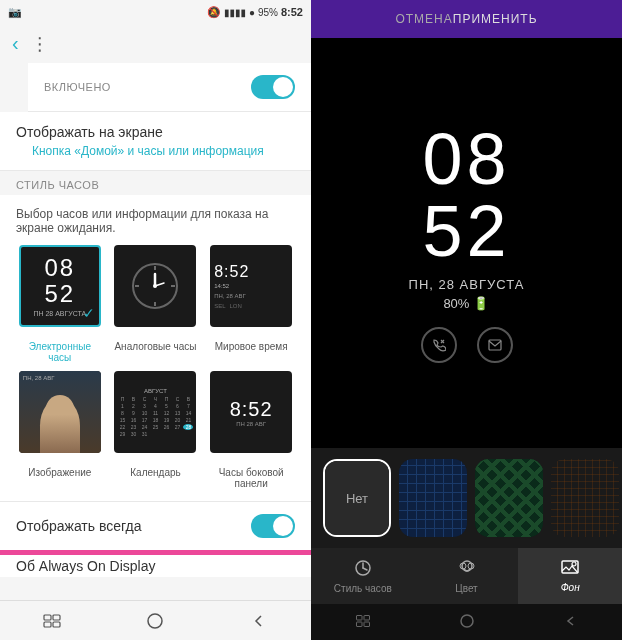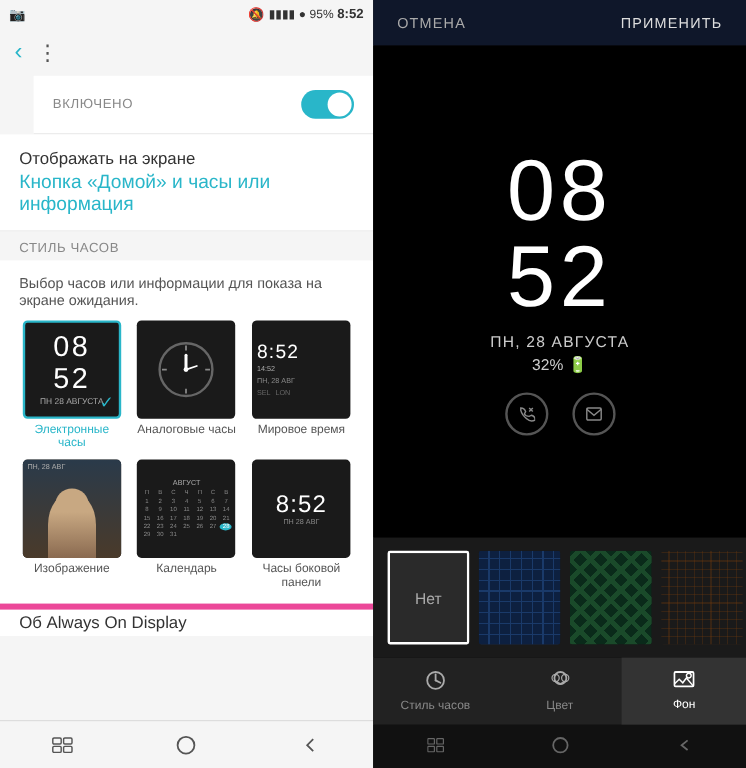--- a/index.html
+++ b/index.html
@@ -125,23 +125,24 @@
       border-bottom: 1px solid #e8e8e8;
     }
 
     .section-display-title {
       font-size: 14px;
       color: #333;
       margin-bottom: 4px;
     }
 
     .section-display-link {
-      font-size: 16px;
+      font-size: 12px;
       color: #29b6c9;
       cursor: pointer;
+      margin-left: 16px;
     }
 
     .section-label {
       padding: 8px 16px 4px;
       font-size: 11px;
       color: #888;
       letter-spacing: 0.5px;
       background: #f5f5f5;
     }
 
@@ -181,21 +182,21 @@
       overflow: hidden;
     }
 
     .clock-item.selected .clock-thumb {
       border: 2px solid #29b6c9;
     }
 
     .clock-thumb-label {
       font-size: 10px;
       color: #555;
-      margin-top: 4px;
+      margin-top: 14px;
       text-align: center;
     }
 
     .clock-item.selected .clock-thumb-label {
       color: #29b6c9;
     }
 
     
     .digital-clock-display {
       color: #fff;
@@ -309,24 +310,24 @@
     .right-panel {
       width: 311px;
       height: 640px;
       background: #0a0a0a;
       display: flex;
       flex-direction: column;
     }
 
     .right-header {
       display: flex;
-      justify-content: space-between;
+      justify-content: center;
       align-items: center;
       padding: 12px 20px;
-      background: #0f172a;
+      background: #4c1d95;
     }
 
     .right-header-btn {
       font-size: 12px;
       color: #aaa;
       letter-spacing: 1px;
       cursor: pointer;
     }
 
     .right-header-apply {
@@ -403,21 +404,21 @@
       background: #1a1a1a;
       display: flex;
       align-items: center;
       gap: 8px;
       padding: 8px 12px;
     }
 
     .bg-item {
       width: 68px;
       height: 78px;
-      border-radius: 2px;
+      border-radius: 14px;
       cursor: pointer;
       overflow: hidden;
       position: relative;
       flex-shrink: 0;
     }
 
     .bg-item.selected {
       border: 2px solid #fff;
     }
 
@@ -490,20 +491,21 @@
       color: #fff;
     }
 
     .bottom-tab-label {
       font-size: 10px;
       color: #888;
     }
 
     .bottom-tab.active .bottom-tab-label {
       color: #fff;
+      font-style: italic;
     }
 
     .right-nav {
       height: 36px;
       background: #111;
       display: flex;
       align-items: center;
       justify-content: space-around;
     }
 
@@ -734,20 +736,24 @@
               <div class="edge-big">8:52</div>
               <div class="edge-small">ПН 28 АВГ</div>
             </div>
           </div>
           <div class="clock-thumb-label">Часы боковой панели</div>
         </div>
 
       </div>
     </div>
 
+    <div class="section-always">
+      <span class="section-always-title">Отображать всегда</span>
+      <div class="toggle-switch"></div>
+    </div>
 
     <div class="section-about">
       <span class="section-about-title">Об Always On Display</span>
     </div>
 
   </div>
 
   <div class="nav-bar">
     <div class="nav-btn">
       <svg width="18" height="14" viewBox="0 0 18 14">
@@ -776,21 +782,21 @@
   <div class="right-header">
     <span class="right-header-btn">ОТМЕНА</span>
     <span class="right-header-apply">ПРИМЕНИТЬ</span>
   </div>
 
   <div class="clock-preview">
     <div class="preview-hour">08</div>
     <div class="preview-minute">52</div>
     <div class="preview-date">ПН, 28 АВГУСТА</div>
     <div class="preview-battery">
-      <span>32%</span>
+      <span>80%</span>
       <span>🔋</span>
     </div>
     <div class="preview-icons">
       <div class="preview-icon-circle">
         <svg width="14" height="14" viewBox="0 0 14 14">
           <path d="M2 2 Q5 2 6 5 L5 7 Q6 9 9 9 L11 8 Q14 9 14 12 Q10 14 7 11 Q3 8 2 4 Z" fill="none" stroke="#888" stroke-width="1.2"></path>
           <line x1="9" y1="2" x2="12" y2="5" stroke="#888" stroke-width="1.2"></line>
           <line x1="12" y1="2" x2="9" y2="5" stroke="#888" stroke-width="1.2"></line>
         </svg>
       </div>

